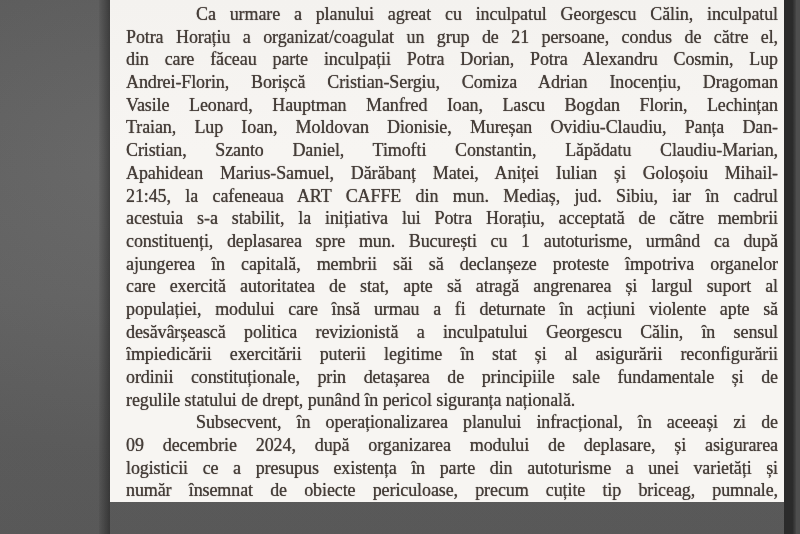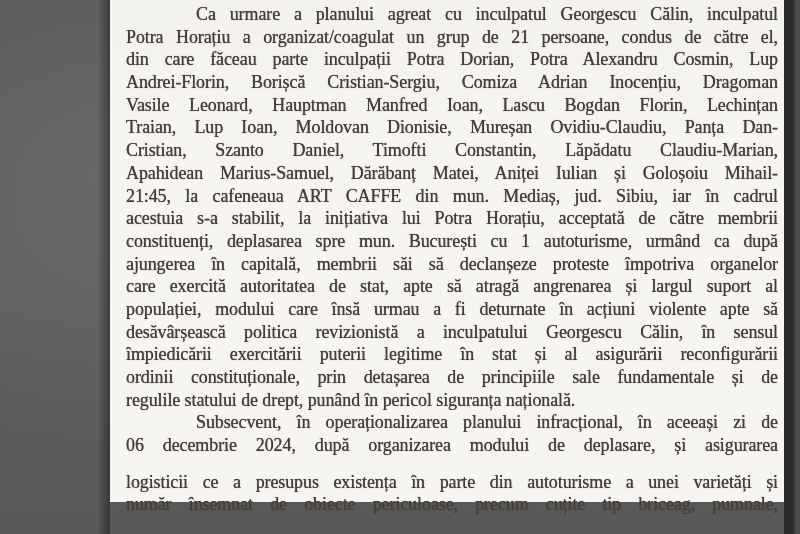--- a/index.html
+++ b/index.html
@@ -66,21 +66,21 @@
   }
   .line {
     height: 22.7px;
     overflow: hidden;
     text-align: justify;
     text-align-last: justify;
     white-space: normal;
   }
   .line.indent { text-indent: 70px; }
   .line.last { text-align-last: left; }
-  .line.gap { margin-top: 14px; }
+  .line.gap { }
 </style>
 </head>
 <body>
 
 <div class="screen">
   <div class="page-left-edge"></div>
   <div class="page">
     <div class="textblock">
         <div class="line indent">Ca urmare a planului agreat cu inculpatul Georgescu Călin, inculpatul</div>
         <div class="line">Potra Horațiu a organizat/coagulat un grup de 21 persoane, condus de către el,</div>
@@ -94,20 +94,20 @@
         <div class="line">acestuia s-a stabilit, la inițiativa lui Potra Horațiu, acceptată de către membrii</div>
         <div class="line">constituenți, deplasarea spre mun. București cu 1 autoturisme, urmând ca după</div>
         <div class="line">ajungerea în capitală, membrii săi să declanșeze proteste împotriva organelor</div>
         <div class="line">care exercită autoritatea de stat, apte să atragă angrenarea și largul suport al</div>
         <div class="line">populației, modului care însă urmau a fi deturnate în acțiuni violente apte să</div>
         <div class="line">desăvârșească politica revizionistă a inculpatului Georgescu Călin, în sensul</div>
         <div class="line">împiedicării exercitării puterii legitime în stat și al asigurării reconfigurării</div>
         <div class="line">ordinii constituționale, prin detașarea de principiile sale fundamentale și de</div>
         <div class="line last">regulile statului de drept, punând în pericol siguranța națională.</div>
         <div class="line indent">Subsecvent, în operaționalizarea planului infracțional, în aceeași zi de</div>
-        <div class="line">06 decembrie 2024, după organizarea modului de deplasare, și asigurarea</div>
+        <div class="line">09 decembrie 2024, după organizarea modului de deplasare, și asigurarea</div>
         <div class="line gap">logisticii ce a presupus existența în parte din autoturisme a unei varietăți și</div>
         <div class="line">număr însemnat de obiecte periculoase, precum cuțite tip briceag, pumnale,</div>
       </div>
   </div>
   <div class="page-right-edge"></div>
   <div class="right-gutter"></div>
 </div>
 
 </body></html>

